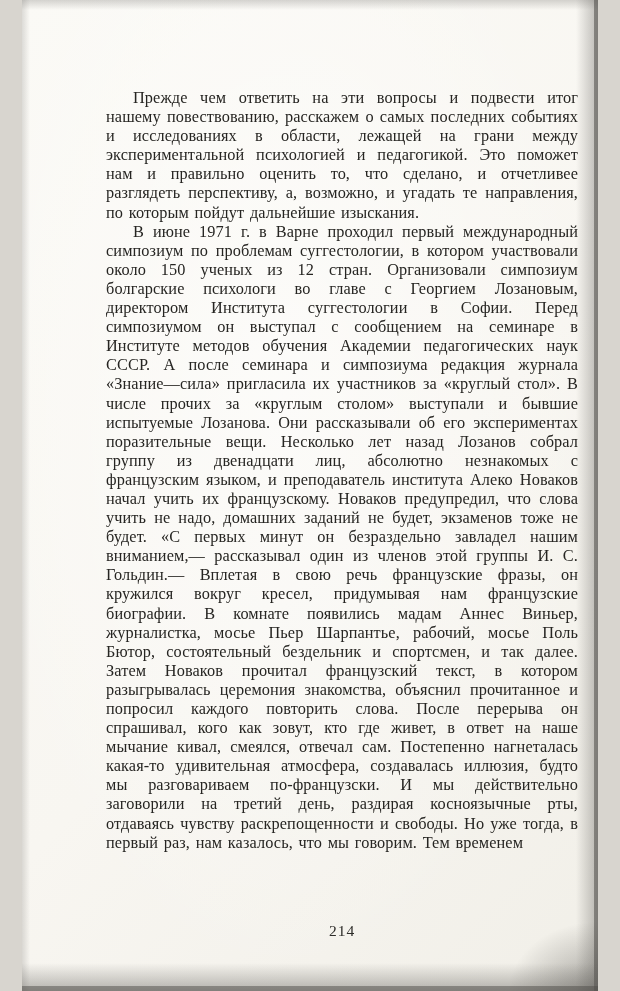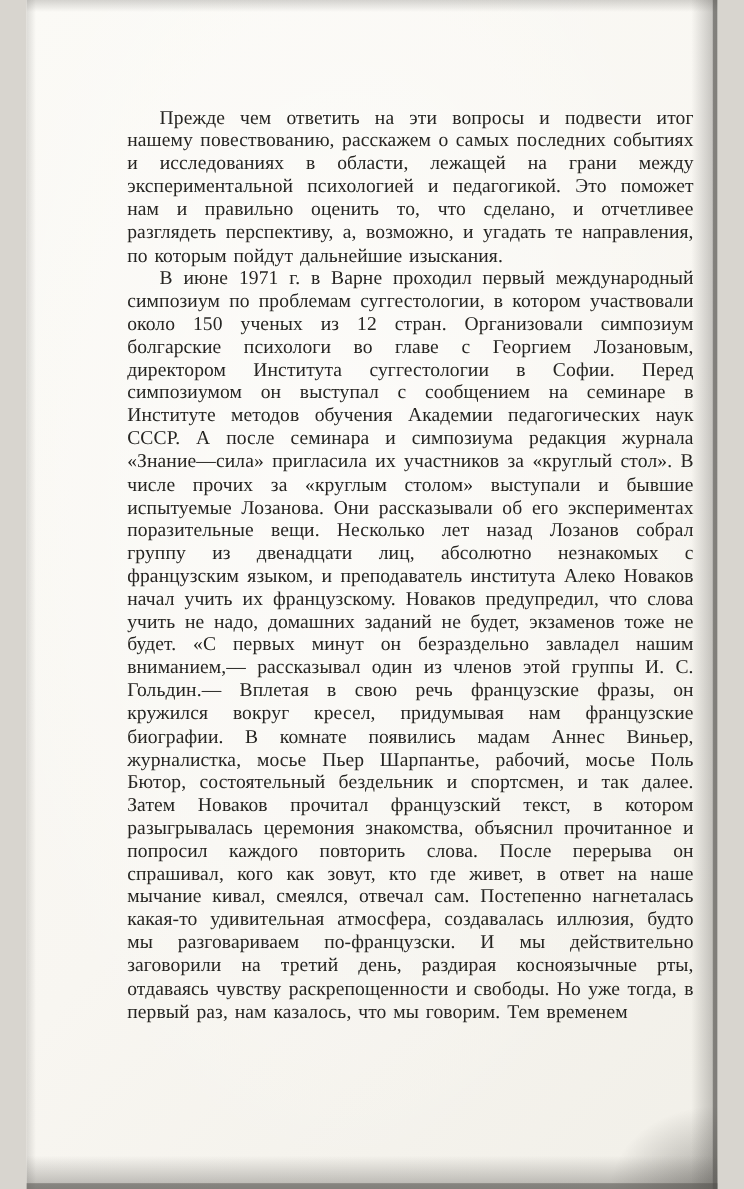--- a/index.html
+++ b/index.html
@@ -65,20 +65,21 @@
 </head>
 <body>
 
 <div class="scan-page">
 
   <div class="text-block">
     <p class="para">Прежде чем ответить на эти вопросы и подвести итог нашему повествованию,  расскажем о самых  последних событиях и исследованиях в области, лежащей на грани между  экспериментальной  психологией и педагогикой. Это поможет нам и правильно оценить то, что сделано, и отчетливее разглядеть перспективу, а, возможно, и угадать те направления, по которым пойдут дальнейшие изыскания.</p>
     <p class="para">В июне 1971 г. в Варне проходил первый международный симпозиум по проблемам суггестологии, в котором участвовали около 150 ученых из 12 стран. Организовали симпозиум болгарские психологи во главе с Георгием Лозановым, директором Института суггестологии в Софии. Перед симпозиумом он выступал с сообщением на семинаре в Институте методов обучения Академии педагогических наук СССР. А после семинара и симпозиума редакция журнала «Знание—сила» пригласила их участников за «круглый стол». В числе прочих за «круглым столом» выступали и бывшие испытуемые  Лозанова.  Они рассказывали об его экспериментах поразительные вещи. Несколько лет назад Лозанов собрал группу из двенадцати лиц, абсолютно незнакомых с французским языком, и преподаватель института Алеко Новаков начал учить их французскому. Новаков предупредил, что слова учить не надо, домашних заданий не будет, экзаменов тоже не будет. «С первых минут он безраздельно завладел нашим вниманием,— рассказывал один из членов этой  группы И. С. Гольдин.— Вплетая в свою речь французские фразы, он кружился вокруг кресел, придумывая нам французские биографии. В комнате появились мадам  Аннес Виньер, журналистка, мосье Пьер Шарпантье,  рабочий, мосье Поль Бютор, состоятельный бездельник и спортсмен, и так далее. Затем Новаков прочитал французский текст, в котором разыгрывалась церемония знакомства, объяснил прочитанное и попросил  каждого  повторить слова. После перерыва он  спрашивал, кого как зовут,  кто где живет, в ответ на наше мычание кивал, смеялся, отвечал сам. Постепенно нагнеталась какая-то удивительная атмосфера, создавалась иллюзия, будто мы разговариваем по-французски.  И мы действительно  заговорили на третий день, раздирая косноязычные рты,  отдаваясь чувству раскрепощенности и свободы. Но уже тогда, в первый раз, нам казалось, что мы говорим.  Тем временем</p>
   </div>
 
+  <div class="page-number">214</div>
 
   <div class="edge edge-top"></div>
   <div class="edge edge-left"></div>
   <div class="edge corner-br"></div>
   <div class="edge edge-right"></div>
   <div class="edge edge-right-line"></div>
   <div class="edge edge-bottom"></div>
   <div class="edge edge-bottom-line"></div>
 
 </div>

